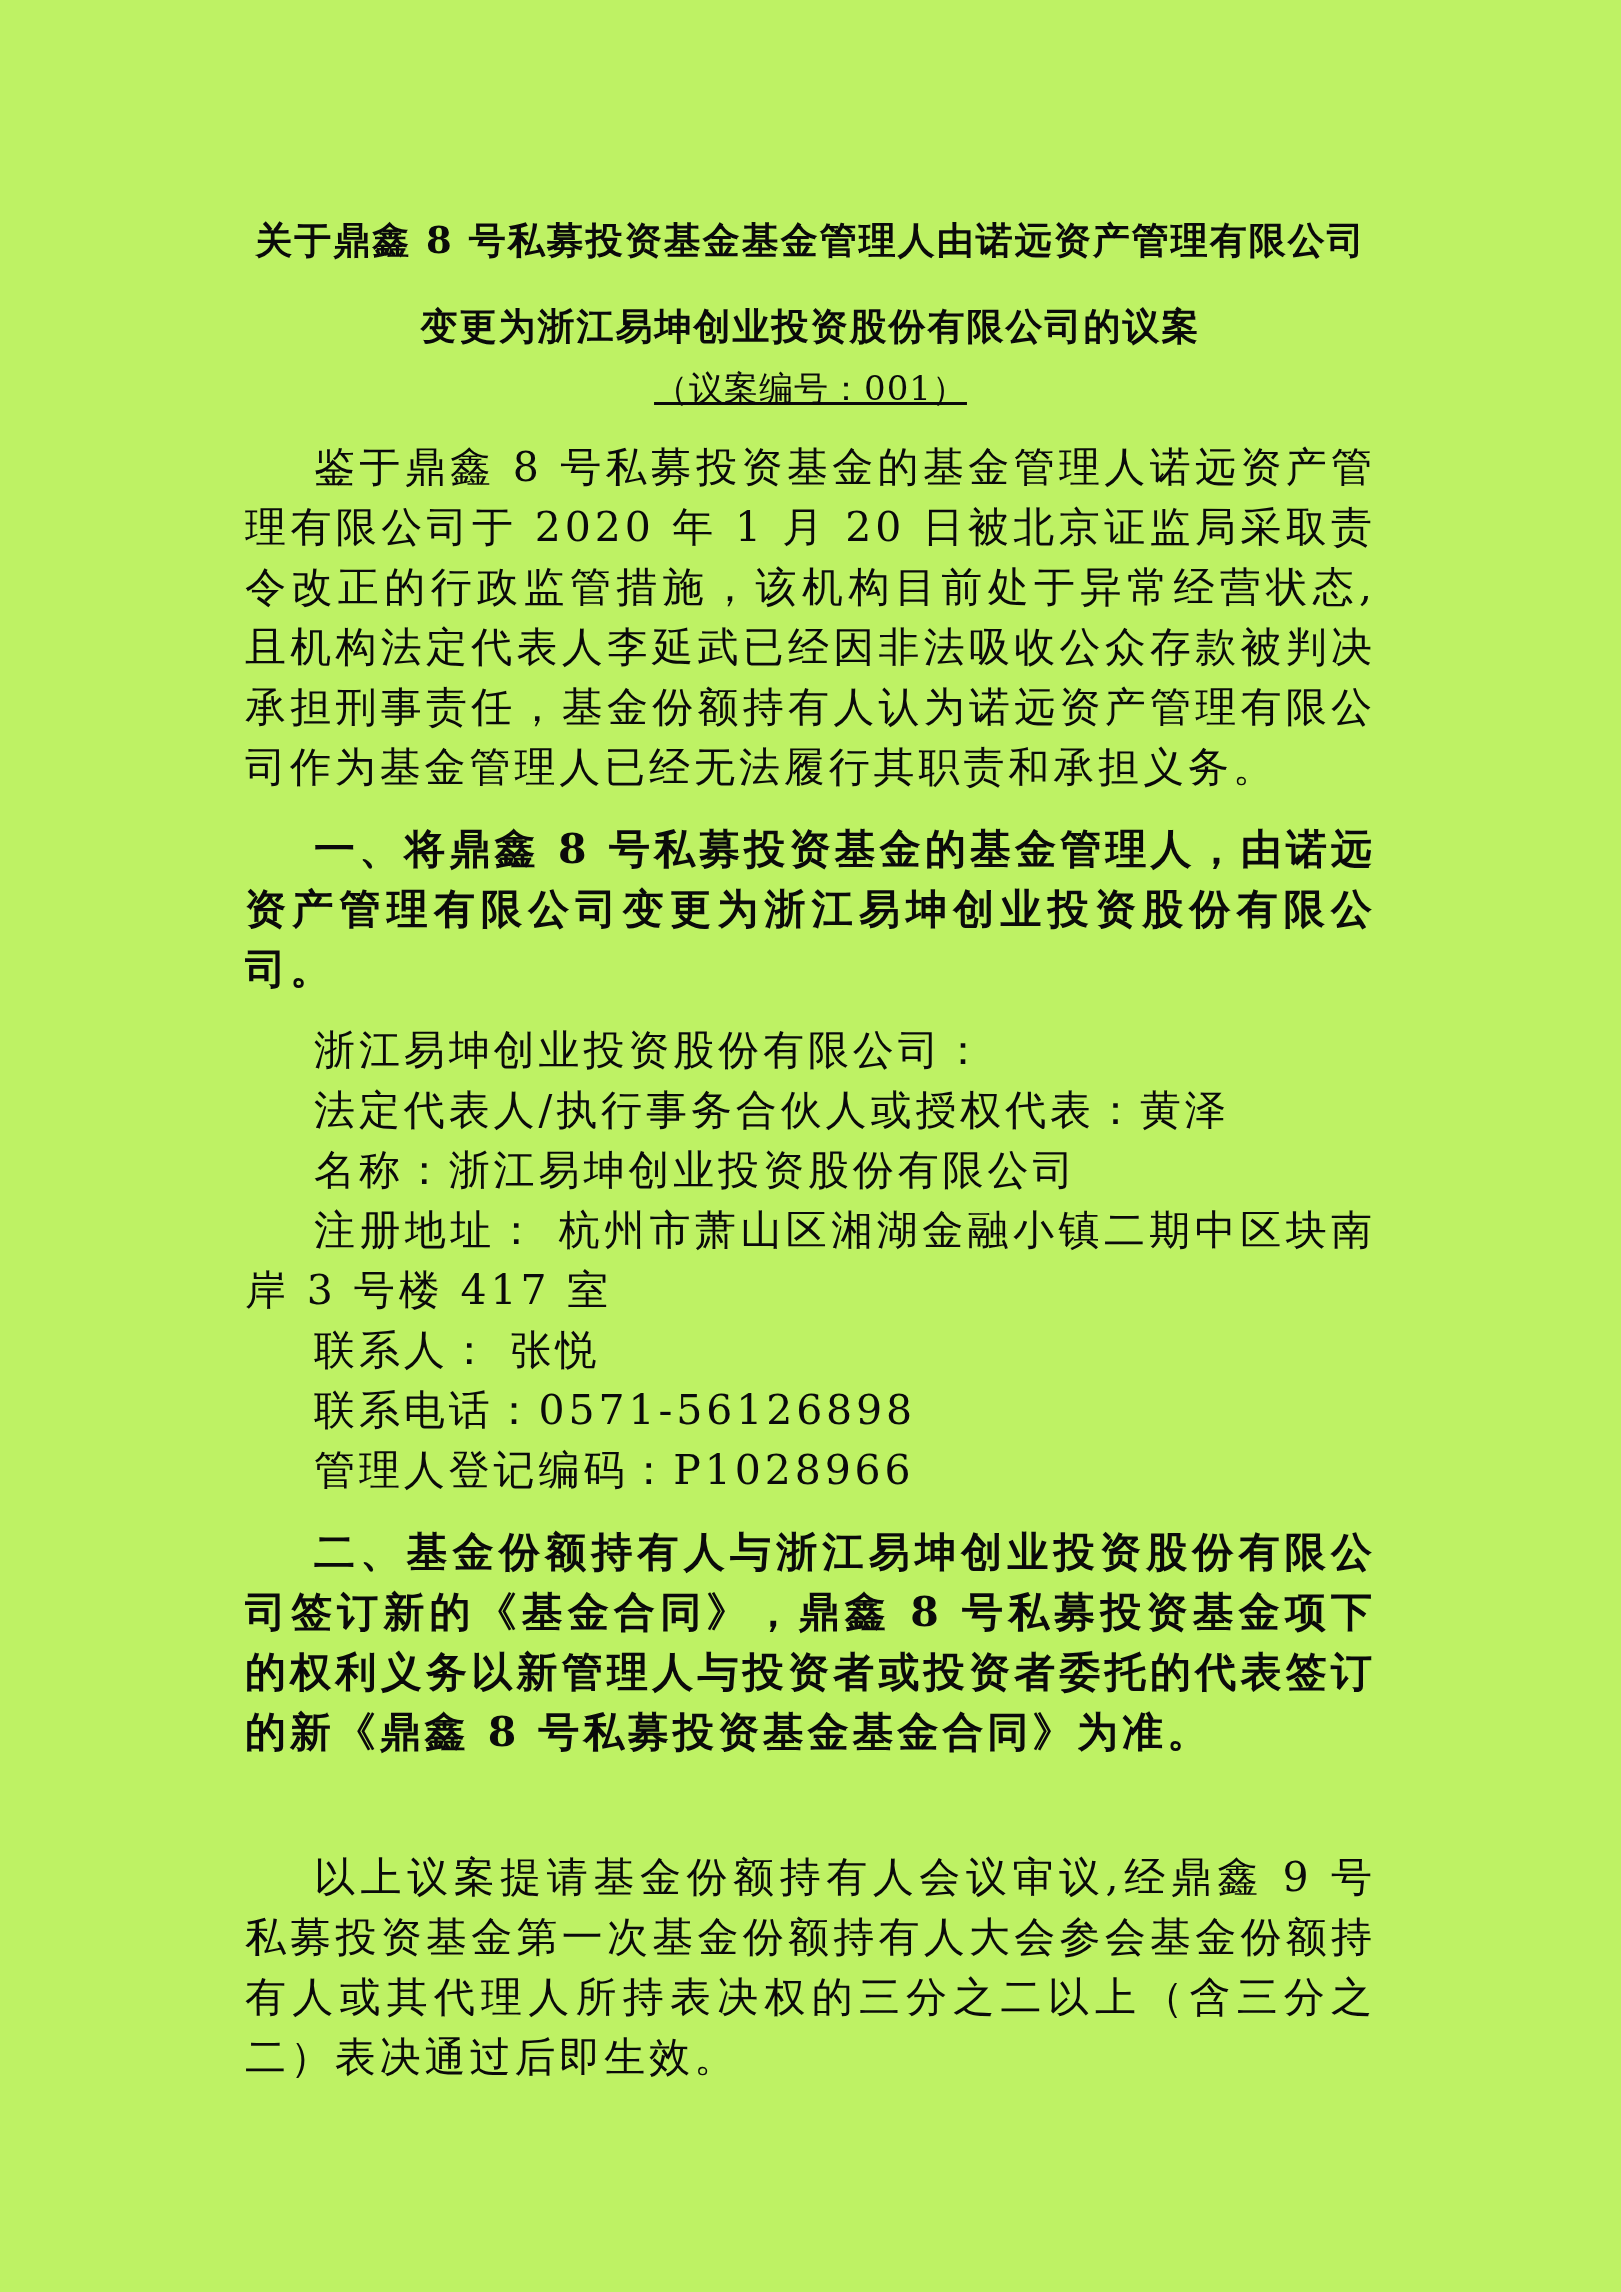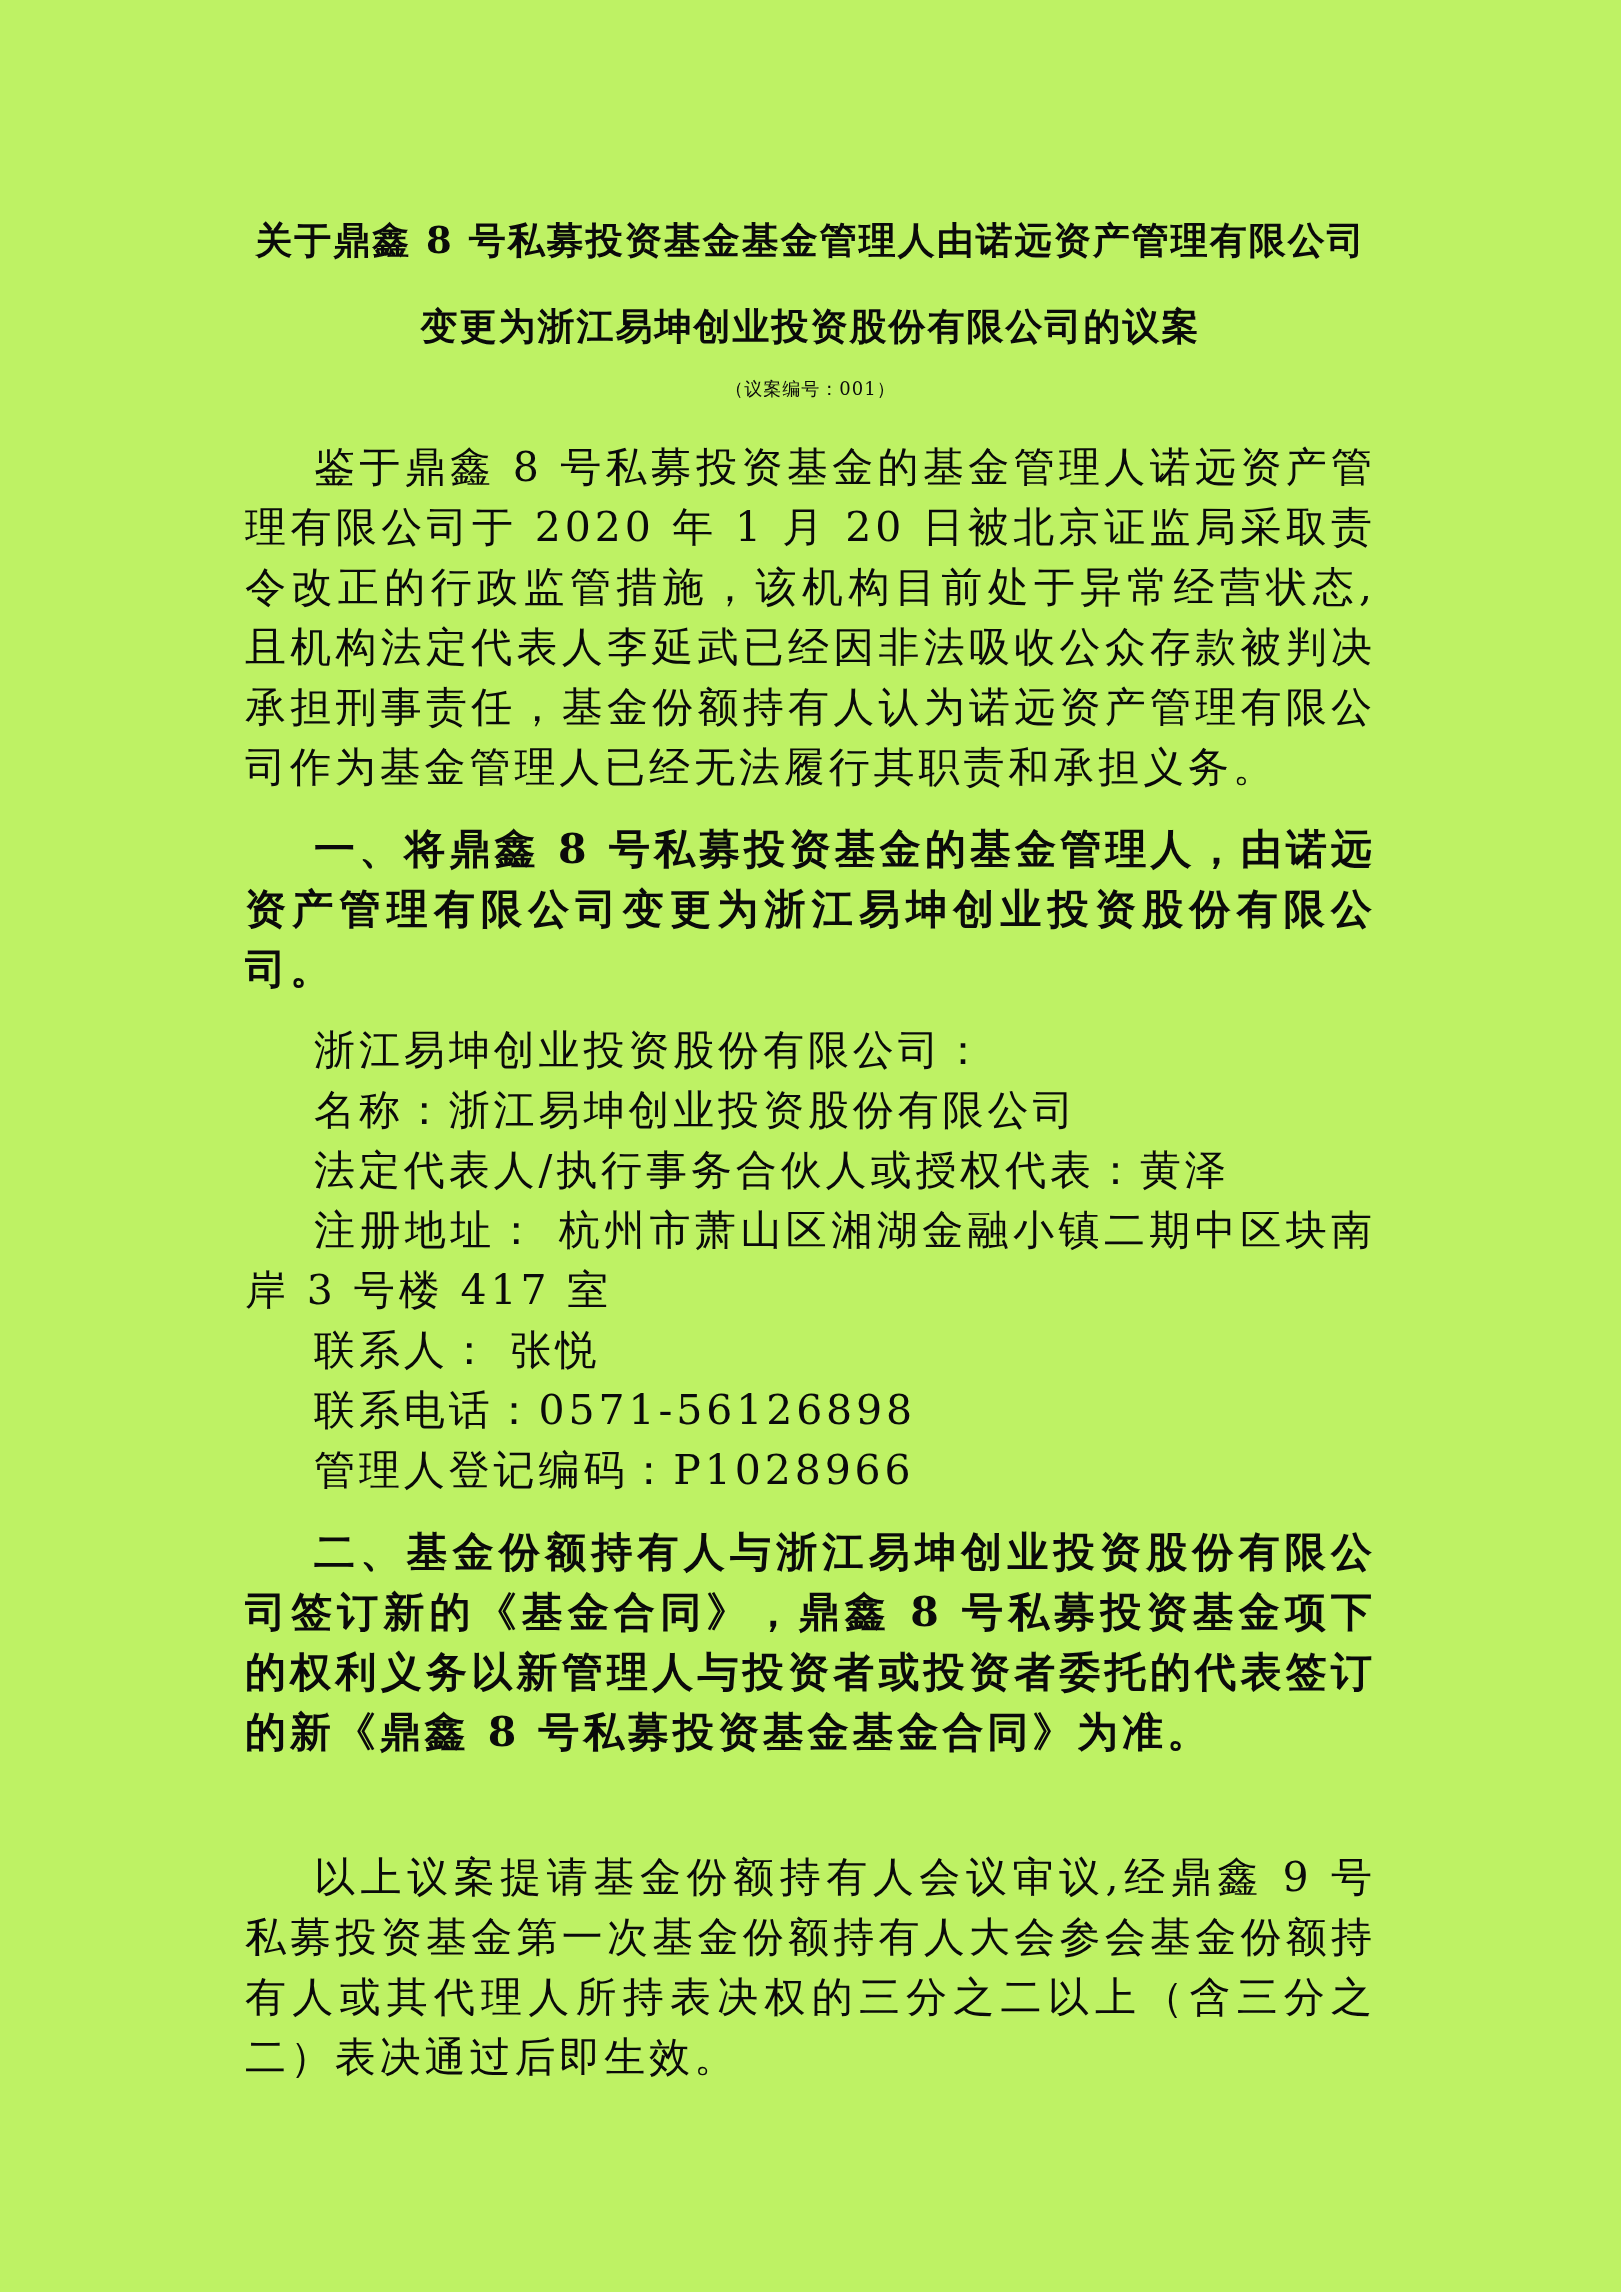--- a/index.html
+++ b/index.html
@@ -21,23 +21,24 @@
   }
   .title-line {
     font-size: 37px;
     font-weight: bold;
     line-height: 86px;
     letter-spacing: 2px;
     white-space: nowrap;
   }
   .subtitle {
     text-align: center;
-    font-size: 18px;
+    font-size: 34px;
     line-height: 39px;
     letter-spacing: 1px;
+    text-decoration: underline;
   }
   .body-text {
     margin-top: 29px;
   }
   .body-text p {
     font-size: 41px;
     line-height: 60px;
     letter-spacing: 3.9px;
     text-indent: 69px;
     text-align: justify;
@@ -55,22 +56,22 @@
     <div class="title-line">关于鼎鑫 8 号私募投资基金基金管理人由诺远资产管理有限公司</div>
     <div class="title-line">变更为浙江易坤创业投资股份有限公司的议案</div>
   </div>
 
   <div class="subtitle">（议案编号：001）</div>
 
   <div class="body-text">
     <p>鉴于鼎鑫 8 号私募投资基金的基金管理人诺远资产管理有限公司于 2020 年 1 月 20 日被北京证监局采取责令改正的行政监管措施，该机构目前处于异常经营状态,且机构法定代表人李延武已经因非法吸收公众存款被判决承担刑事责任，基金份额持有人认为诺远资产管理有限公司作为基金管理人已经无法履行其职责和承担义务。</p>
     <p class="sec bold">一、将鼎鑫 8 号私募投资基金的基金管理人，由诺远资产管理有限公司变更为浙江易坤创业投资股份有限公司。</p>
     <p class="sec">浙江易坤创业投资股份有限公司：</p>
+    <p>法定代表人/执行事务合伙人或授权代表：黄泽</p>
     <p>名称：浙江易坤创业投资股份有限公司</p>
-    <p>法定代表人/执行事务合伙人或授权代表：黄泽</p>
     <p>注册地址： 杭州市萧山区湘湖金融小镇二期中区块南岸 3 号楼 417 室</p>
     <p>联系人： 张悦</p>
     <p>联系电话：0571-56126898</p>
     <p>管理人登记编码：P1028966</p>
     <p class="sec bold">二、基金份额持有人与浙江易坤创业投资股份有限公司签订新的《基金合同》，鼎鑫 8 号私募投资基金项下的权利义务以新管理人与投资者或投资者委托的代表签订的新《鼎鑫 8 号私募投资基金基金合同》为准。</p>
     <p class="after-blank">以上议案提请基金份额持有人会议审议,经鼎鑫 9 号私募投资基金第一次基金份额持有人大会参会基金份额持有人或其代理人所持表决权的三分之二以上（含三分之二）表决通过后即生效。</p>
   </div>
 
 </div>
 

